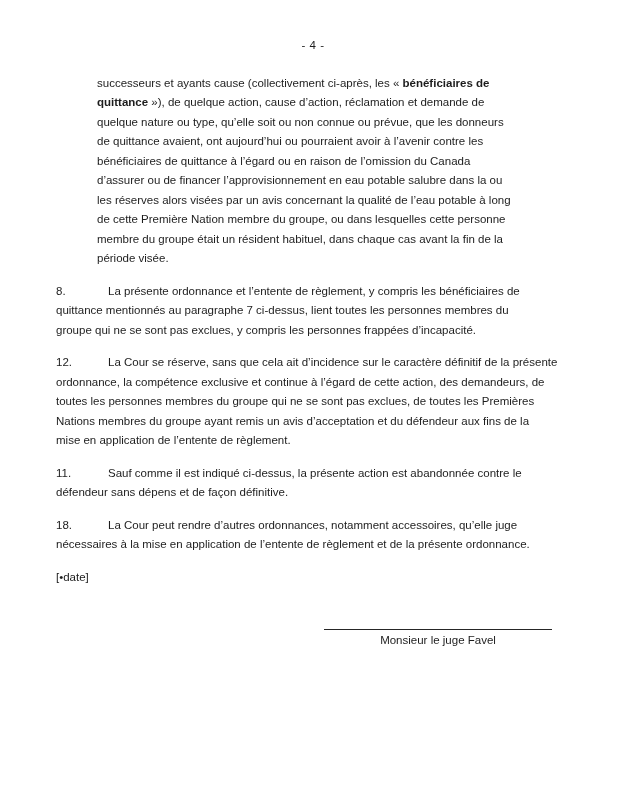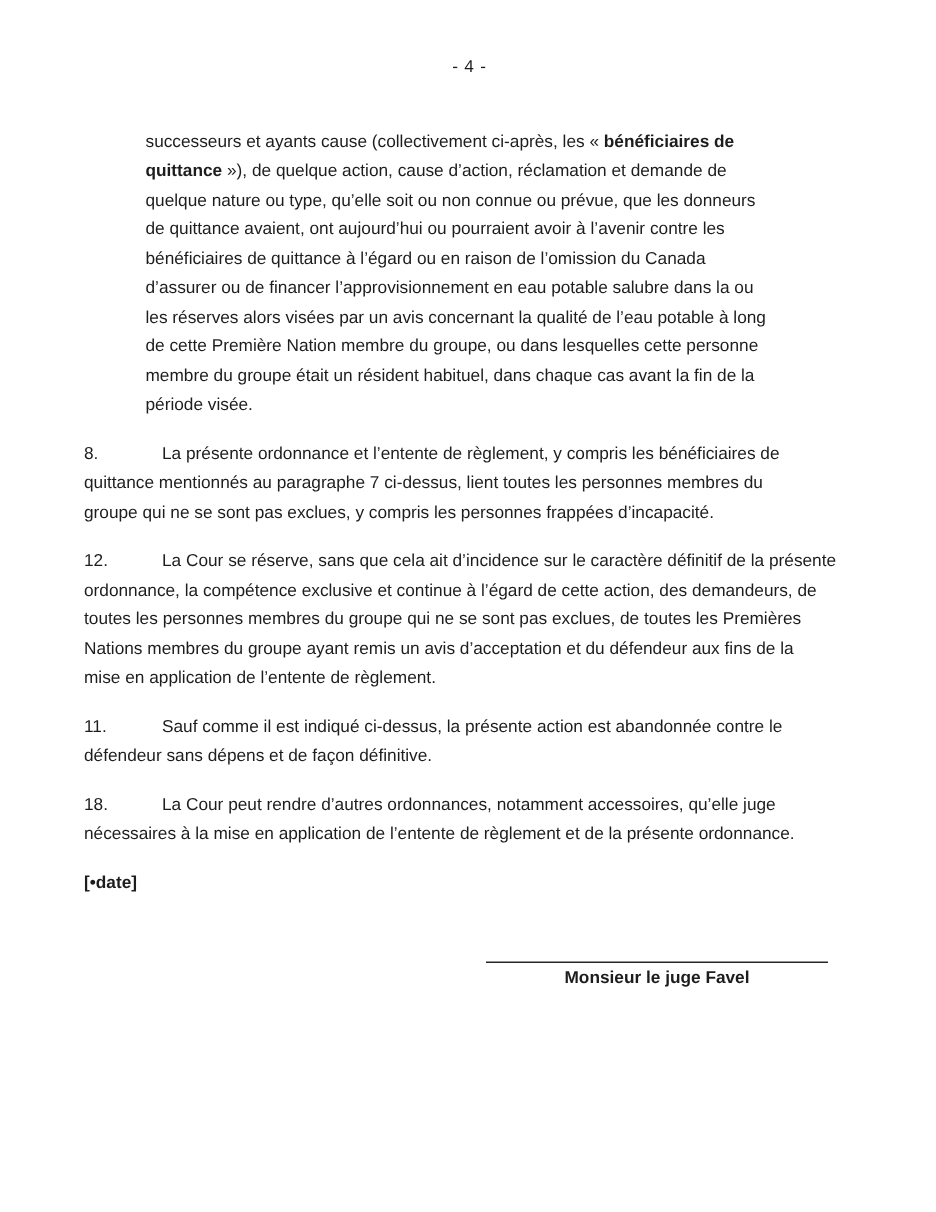--- a/index.html
+++ b/index.html
@@ -18,49 +18,49 @@
     color: #1d1d1d;
     overflow: hidden;
     box-sizing: border-box;
     padding: 36px 54px 0 56px;
   }
   .page-number {
     text-align: center;
     letter-spacing: 0.5px;
   }
   .quote-block {
-    margin: 30px 0 0 41px;
+    margin: 18px 0 0 41px;
     white-space: pre;
   }
   .quote-block b { font-weight: bold; }
   .para {
     margin-top: 13px;
     white-space: pre;
   }
   .pnum {
     display: inline-block;
     width: 52px;
     white-space: pre;
   }
   .ptext { white-space: pre; }
   .date-line {
     margin-top: 13px;
-    font-weight: bold;
+    font-weight: normal;
     white-space: pre;
   }
   .signature-block {
     margin-top: 42px;
     margin-left: 268px;
     width: 228px;
     border-top: 1.5px solid #262626;
     text-align: center;
     padding-top: 1px;
   }
   .signature-name {
-    font-weight: bold;
+    font-weight: normal;
   }
 </style>
 </head>
 <body>
 
 <div class="page">
 
   <div class="page-number">- 4 -</div>
 
   <div class="quote-block"><span>successeurs et ayants cause (collectivement ci-après, les « </span><b>bénéficiaires de

